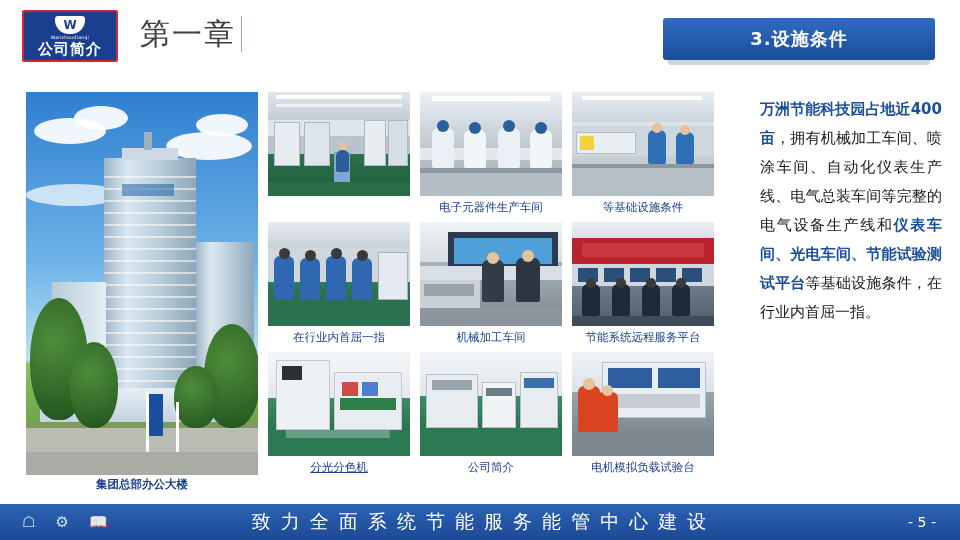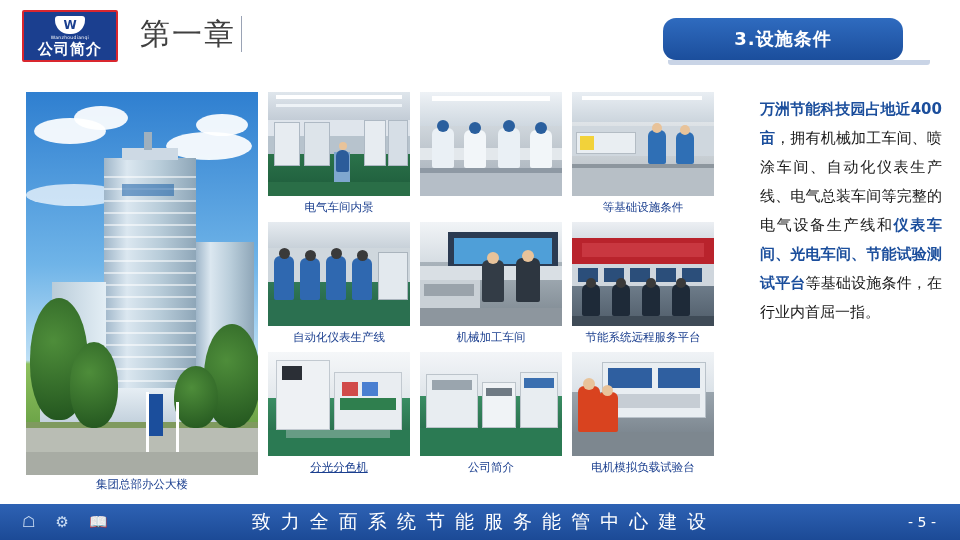--- a/index.html
+++ b/index.html
@@ -33,39 +33,39 @@
   }
   .chapter-divider {
     position: absolute; left: 241px; top: 16px; width: 1px; height: 36px; background: #9aa3b5;
   }
   .chapter-sub {
     position: absolute; left: 254px; top: 20px;
     font-size: 22px; color: #5a6678; letter-spacing: 2px;
   }
 
   .section-tab {
-    position: absolute; left: 663px; top: 18px; width: 240px; height: 42px;
+    position: absolute; left: 663px; top: 18px; width: 272px; height: 42px;
     background: linear-gradient(180deg,#2f6bbf 0%, #1b4e9c 100%);
-    border-radius: 13px;
+    border-radius: 3px;
     display: flex; align-items: center; justify-content: center;
   }
   .section-tab span { color: #fff; font-size: 18px; font-weight: bold; letter-spacing: 1px; }
   .tab-shadow {
     position:absolute; left:668px; top:60px; width:262px; height:5px;
     background:#c9d4e6; border-radius:0 0 3px 3px;
   }
 
   
   .photo { position: absolute; overflow: hidden; background: #dfe5ec; }
   .ph-img { position: absolute; left: 0; top: 0; width: 100%; height: 100%; }
 
   
   .big { left: 26px; top: 92px; width: 232px; height: 383px; }
   .big-cap { position: absolute; left: 26px; top: 477px; width: 232px; text-align: center;
-             font-size: 11.5px; color: #1b3f8f; }
+             font-size: 11.5px; color: #1b3f8f; font-weight: bold; }
 
   .cap-line { position: absolute; text-align: center; font-size: 11.5px; color: #1b3f8f; }
 
   
   .text-col {
     position: absolute; left: 760px; top: 95px; width: 182px;
     font-size: 15px; line-height: 29px; color: #1a1a1a; text-align: justify;
     font-family: "DejaVu Sans", "Liberation Sans", sans-serif;
   }
   .text-col b { color: #1b4e9c; font-weight: bold; }
@@ -184,40 +184,40 @@
       <div class="box" style="left:6px;  top:30px; width:26px; height:44px; background:#e7ecf1; border:1px solid #aeb9c4;"></div>
       <div class="box" style="left:36px; top:30px; width:26px; height:44px; background:#dde4ea; border:1px solid #aeb9c4;"></div>
       <div class="box" style="left:96px; top:28px; width:22px; height:46px; background:#e7ecf1; border:1px solid #aeb9c4;"></div>
       <div class="box" style="left:120px;top:28px; width:20px; height:46px; background:#d6dee6; border:1px solid #aeb9c4;"></div>
       <div class="box" style="left:66px; top:60px; width:16px; height:30px; background:#7fa7cf;"></div>
       <div class="person" style="left:68px; top:58px; width:13px; height:22px; background:#2c5c9a;"></div>
       <div class="head" style="left:71px; top:50px; width:8px; height:8px; background:#e8c39a;"></div>
       <div class="box" style="left:0; top:90px; width:142px; height:14px; background:#2a6e47;"></div>
     </div>
   </div>
-  <div class="cap-line" style="left:268px; top:200px; width:142px;">电气车间内景</div>
 
   <div class="photo" style="left:420px; top:92px; width:142px; height:104px;">
     <div class="ph-img">
       <div class="f-ceil" style="height:34px; background:linear-gradient(180deg,#eef2f6,#cfd8e0);"></div>
       <div class="box" style="left:12px; top:4px; width:118px; height:5px; background:#ffffff;"></div>
       <div class="f-floor" style="height:70px; background:linear-gradient(180deg,#cfd6dc,#9fa9b3);"></div>
       <div class="box" style="left:0; top:56px; width:142px; height:12px; background:#e3e8ec;"></div>
       <div class="person" style="left:12px; top:36px; width:22px; height:40px; background:#eaf0f5;"></div>
       <div class="head" style="left:17px; top:28px; width:12px; height:12px; background:#2a5f9e;"></div>
       <div class="person" style="left:44px; top:38px; width:22px; height:38px; background:#f2f6f9;"></div>
       <div class="head" style="left:49px; top:30px; width:12px; height:12px; background:#2a5f9e;"></div>
       <div class="person" style="left:78px; top:36px; width:22px; height:40px; background:#eaf0f5;"></div>
       <div class="head" style="left:83px; top:28px; width:12px; height:12px; background:#2a5f9e;"></div>
       <div class="person" style="left:110px;top:38px; width:22px; height:38px; background:#f2f6f9;"></div>
       <div class="head" style="left:115px;top:30px; width:12px; height:12px; background:#2a5f9e;"></div>
       <div class="box" style="left:0; top:76px; width:142px; height:28px; background:#b5bec7;"></div>
       <div class="box" style="left:0; top:76px; width:142px; height:5px; background:#8e99a4;"></div>
     </div>
   </div>
+  <div class="cap-line" style="left:420px; top:200px; width:142px;">电子元器件生产车间</div>
 
   <div class="photo" style="left:572px; top:92px; width:142px; height:104px;">
     <div class="ph-img">
       <div class="f-ceil" style="height:30px; background:linear-gradient(180deg,#e9eef3,#ccd5dd);"></div>
       <div class="box" style="left:10px; top:4px; width:120px; height:4px; background:#ffffff;"></div>
       <div class="f-floor" style="height:74px; background:linear-gradient(180deg,#dfe4e8,#aeb6bd);"></div>
       <div class="box" style="left:0; top:34px; width:142px; height:30px; background:#cfd7de;"></div>
       <div class="box" style="left:4px; top:40px; width:60px; height:22px; background:#e9eef2; border:1px solid #b3bcc4;"></div>
       <div class="box" style="left:8px; top:44px; width:14px; height:14px; background:#f2d23a;"></div>
       <div class="person" style="left:76px; top:38px; width:18px; height:34px; background:#2f6fb5;"></div>
@@ -240,21 +240,21 @@
       <div class="person" style="left:32px; top:36px; width:20px; height:42px; background:#2f68b0;"></div>
       <div class="head" style="left:37px; top:28px; width:11px; height:11px; background:#3a3a3a;"></div>
       <div class="person" style="left:58px; top:34px; width:20px; height:44px; background:#2f68b0;"></div>
       <div class="head" style="left:63px; top:26px; width:11px; height:11px; background:#3a3a3a;"></div>
       <div class="person" style="left:84px; top:36px; width:20px; height:42px; background:#2f68b0;"></div>
       <div class="head" style="left:89px; top:28px; width:11px; height:11px; background:#3a3a3a;"></div>
       <div class="box" style="left:110px; top:30px; width:30px; height:48px; background:#e3e9ee; border:1px solid #aab4bd;"></div>
       <div class="box" style="left:0; top:78px; width:142px; height:26px; background:#2b7050;"></div>
     </div>
   </div>
-  <div class="cap-line" style="left:268px; top:330px; width:142px;">自动化仪表生产线</div>
+  <div class="cap-line" style="left:268px; top:330px; width:142px;">在行业内首屈一指</div>
 
   <div class="photo" style="left:420px; top:222px; width:142px; height:104px;">
     <div class="ph-img">
       <div class="f-ceil" style="height:40px; background:linear-gradient(180deg,#f1f4f7,#d6dde3);"></div>
       <div class="f-floor" style="height:64px; background:linear-gradient(180deg,#a9b3bb,#79848d);"></div>
       <div class="box" style="left:28px; top:10px; width:110px; height:36px; background:#2b3b52;"></div>
       <div class="box" style="left:34px; top:16px; width:98px; height:26px; background:#4f9fd8;"></div>
       <div class="box" style="left:0;  top:44px; width:142px; height:14px; background:#d9dfe4;"></div>
       <div class="box" style="left:0;  top:58px; width:60px; height:46px; background:#c9d0d6;"></div>
       <div class="box" style="left:4px; top:62px; width:50px; height:12px; background:#9aa3ab;"></div>

